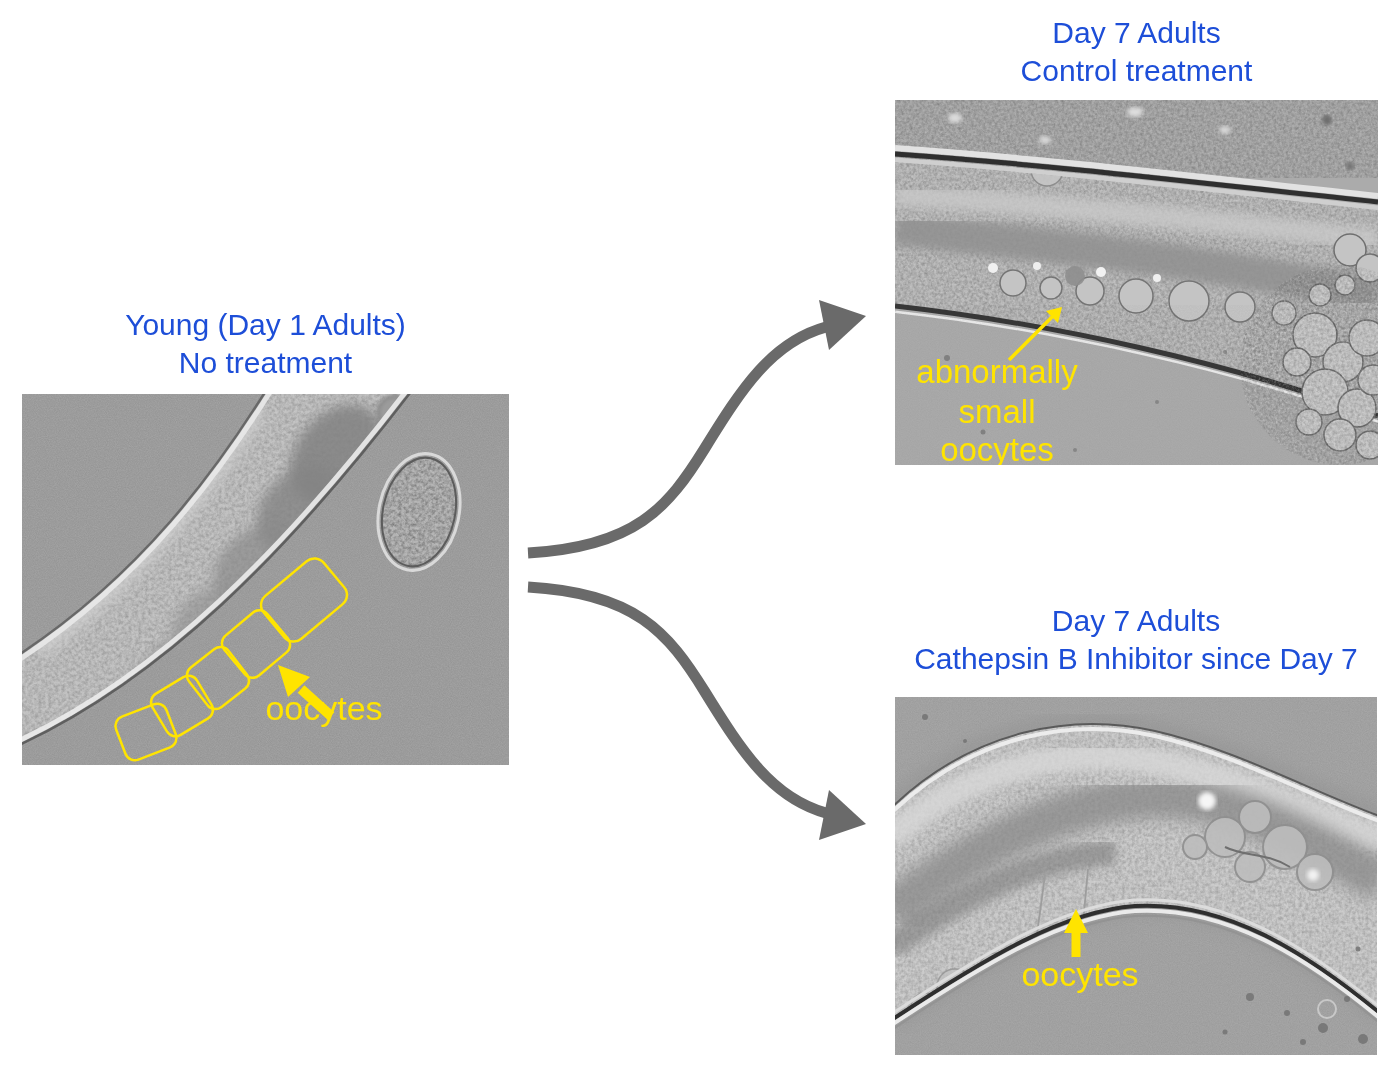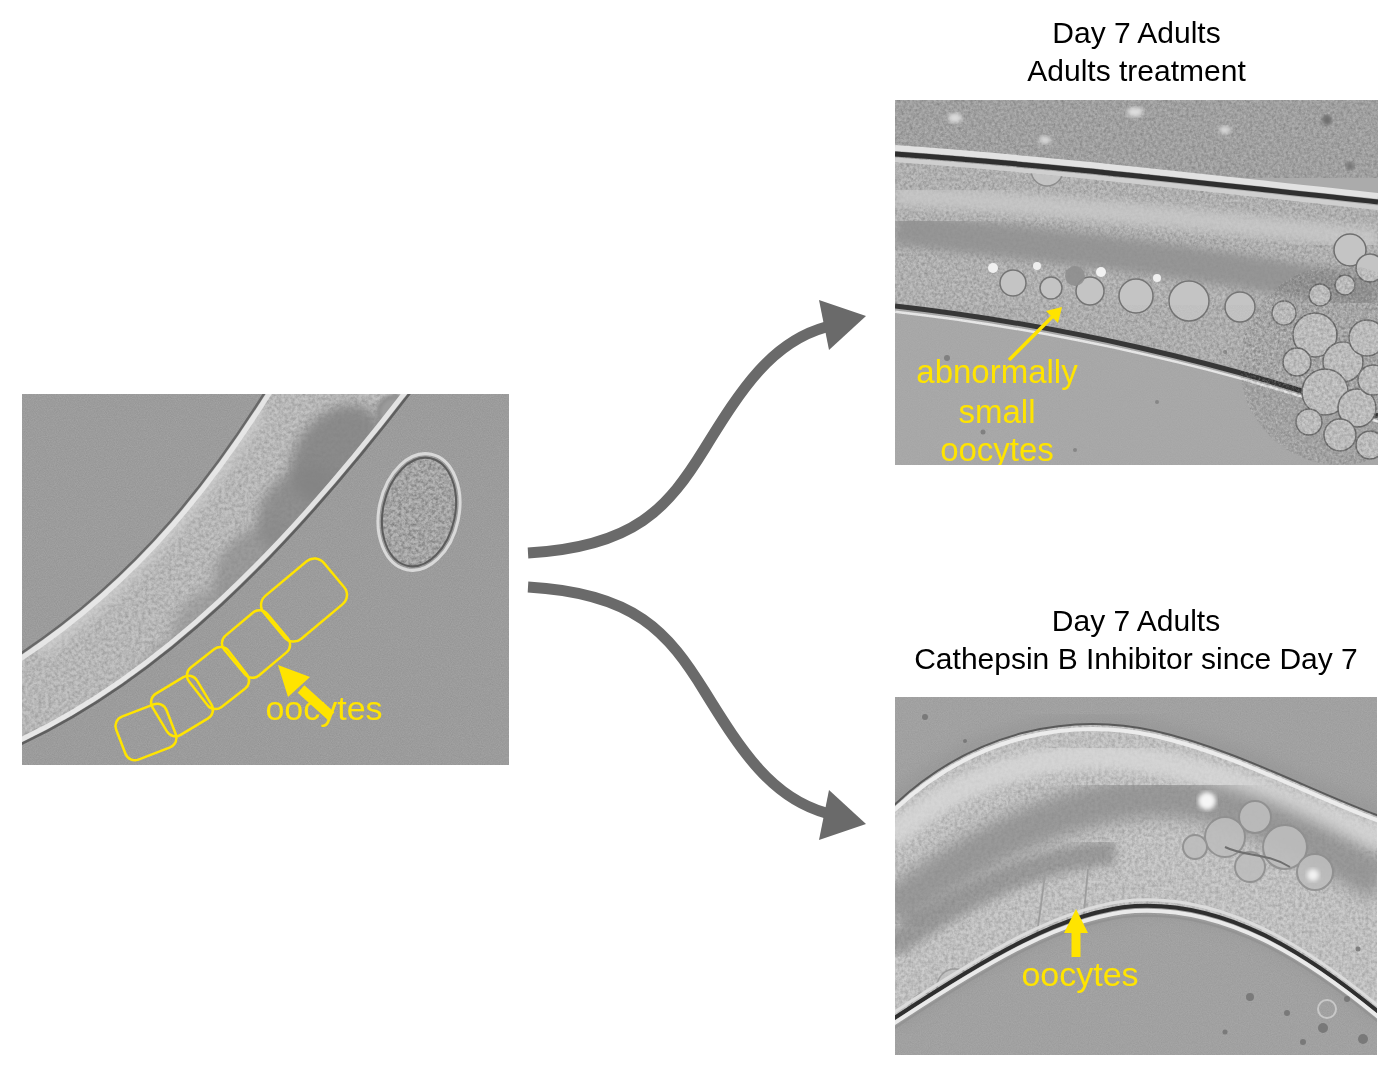--- a/index.html
+++ b/index.html
@@ -2,41 +2,45 @@
 <html><head>
 <meta charset="utf-8">
 <style>
   html,body { margin:0; padding:0; background:#ffffff; }
   .canvas {
     position:relative; width:1400px; height:1080px; background:#ffffff;
     font-family:"Liberation Sans", sans-serif; overflow:hidden;
   }
   .ptitle {
     position:absolute; text-align:center;
-    font-size:30px; line-height:38px; color:#000000; font-weight:400;
+    font-size:30px; line-height:38px; color:#1d4ed8; font-weight:400;
   }
   .ptitle-young     { left:22px;  top:306px; width:487px; }
   .ptitle-control   { left:895px; top:14px;  width:483px; }
   .ptitle-inhibitor { left:876px; top:602px; width:520px; }
   .panel { position:absolute; display:block; }
   .panel-young     { left:22px;  top:394px; }
   .panel-control   { left:895px; top:100px; }
   .panel-inhibitor { left:895px; top:697px; }
   .flow-arrows { position:absolute; left:520px; top:280px; }
   .ann-text { font-family:"Liberation Sans", sans-serif; }
 </style>
 </head>
 <body>
 
 <div class="canvas">
 
+  <div class="ptitle ptitle-young">
+    <div>Young (Day 1 Adults)</div>
+    <div>No treatment</div>
+  </div>
 
   <div class="ptitle ptitle-control">
     <div>Day 7 Adults</div>
-    <div>Adults treatment</div>
+    <div>Control treatment</div>
   </div>
 
   <div class="ptitle ptitle-inhibitor">
     <div>Day 7 Adults</div>
     <div>Cathepsin B Inhibitor since Day 7</div>
   </div>
 
   <svg class="panel panel-young" width="487" height="371" viewBox="0 0 487 371" role="img">
     <defs>
       <filter id="Lfine" x="-5%" y="-5%" width="110%" height="110%">

